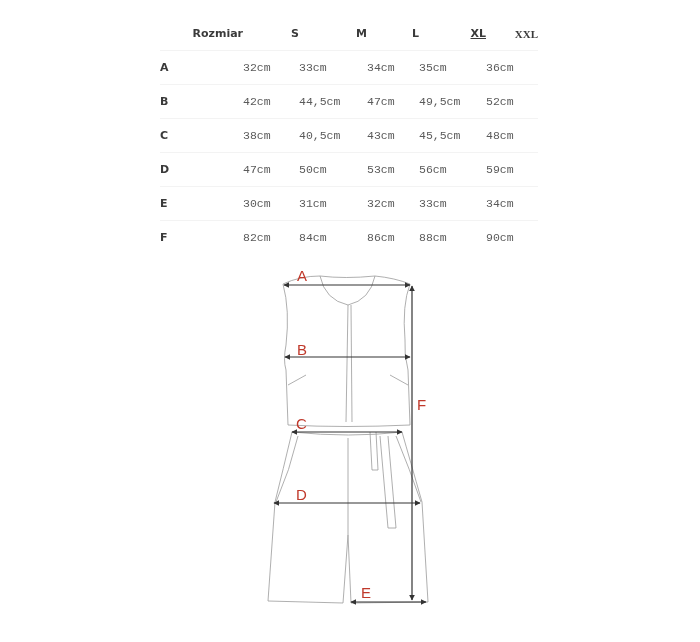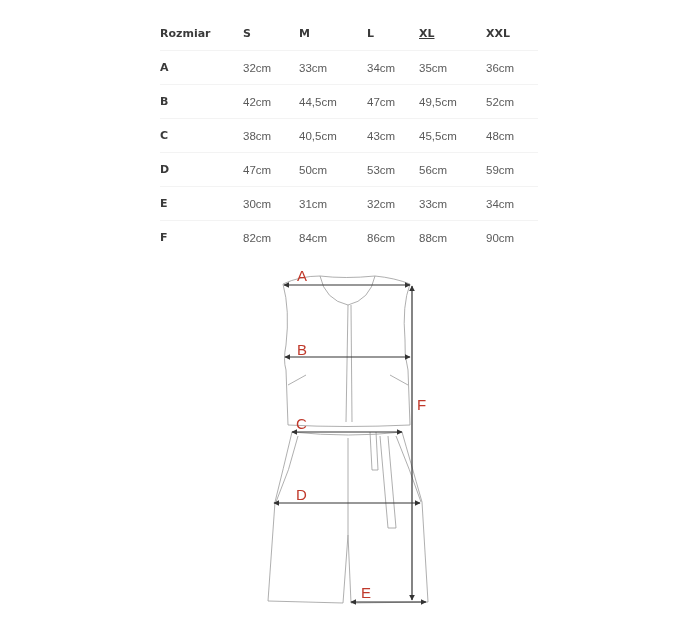--- a/index.html
+++ b/index.html
@@ -1,23 +1,23 @@
 <!DOCTYPE html>
 <html><head>
   <meta charset="utf-8">
   <style>
     html, body { margin: 0; padding: 0; background: #ffffff; }
     body { width: 700px; height: 642px; position: relative; overflow: hidden; font-family: "DejaVu Sans", sans-serif; }
     .size-table { position: absolute; left: 160px; top: 17px; width: 378px; border-collapse: collapse; }
     .size-table td, .size-table th { height: 33px; padding: 0; text-align: left; vertical-align: middle; border-bottom: 1px solid #f3f3f3; }
     .size-table tr:last-child td { border-bottom: none; }
-    .size-table th { font-size: 11px; font-weight: bold; color: #3a3a3a; }
+    .size-table th { font-size: 11px; font-weight: bold; color: #3a3a3a; text-align: right; }
     .size-table td.row-label { font-size: 11px; font-weight: bold; color: #3a3a3a; }
-    .size-table td.val { font-size: 11.5px; color: #5a5a5a; font-family: Liberation Sans, sans-serif; }
-    .c0 { width: 83px; } .c1 { width: 56px; } .c2 { width: 68px; } .c3 { width: 52px; } .c4 { width: 67px; text-decoration: underline; } .c5 { width: 52px; }
+    .size-table td.val { font-size: 11.5px; color: #5a5a5a; font-family: Liberation Mono, monospace; }
+    .c0 { width: 83px; } .c1 { width: 56px; } .c2 { width: 68px; } .c3 { width: 52px; } .c4 { width: 67px; text-decoration: underline; } .c5 { width: 52px; font-family: Liberation Serif, serif; }
     .diagram { position: absolute; left: 0; top: 0; width: 700px; height: 642px; pointer-events: none; }
     .diagram text { font-family: "Liberation Sans", sans-serif; font-size: 15px; fill: #c0392b; }
   </style>
 </head>
 <body>
 
 <table class="size-table">
   <tbody>
       <tr>
     <th class="c0">Rozmiar</th>

